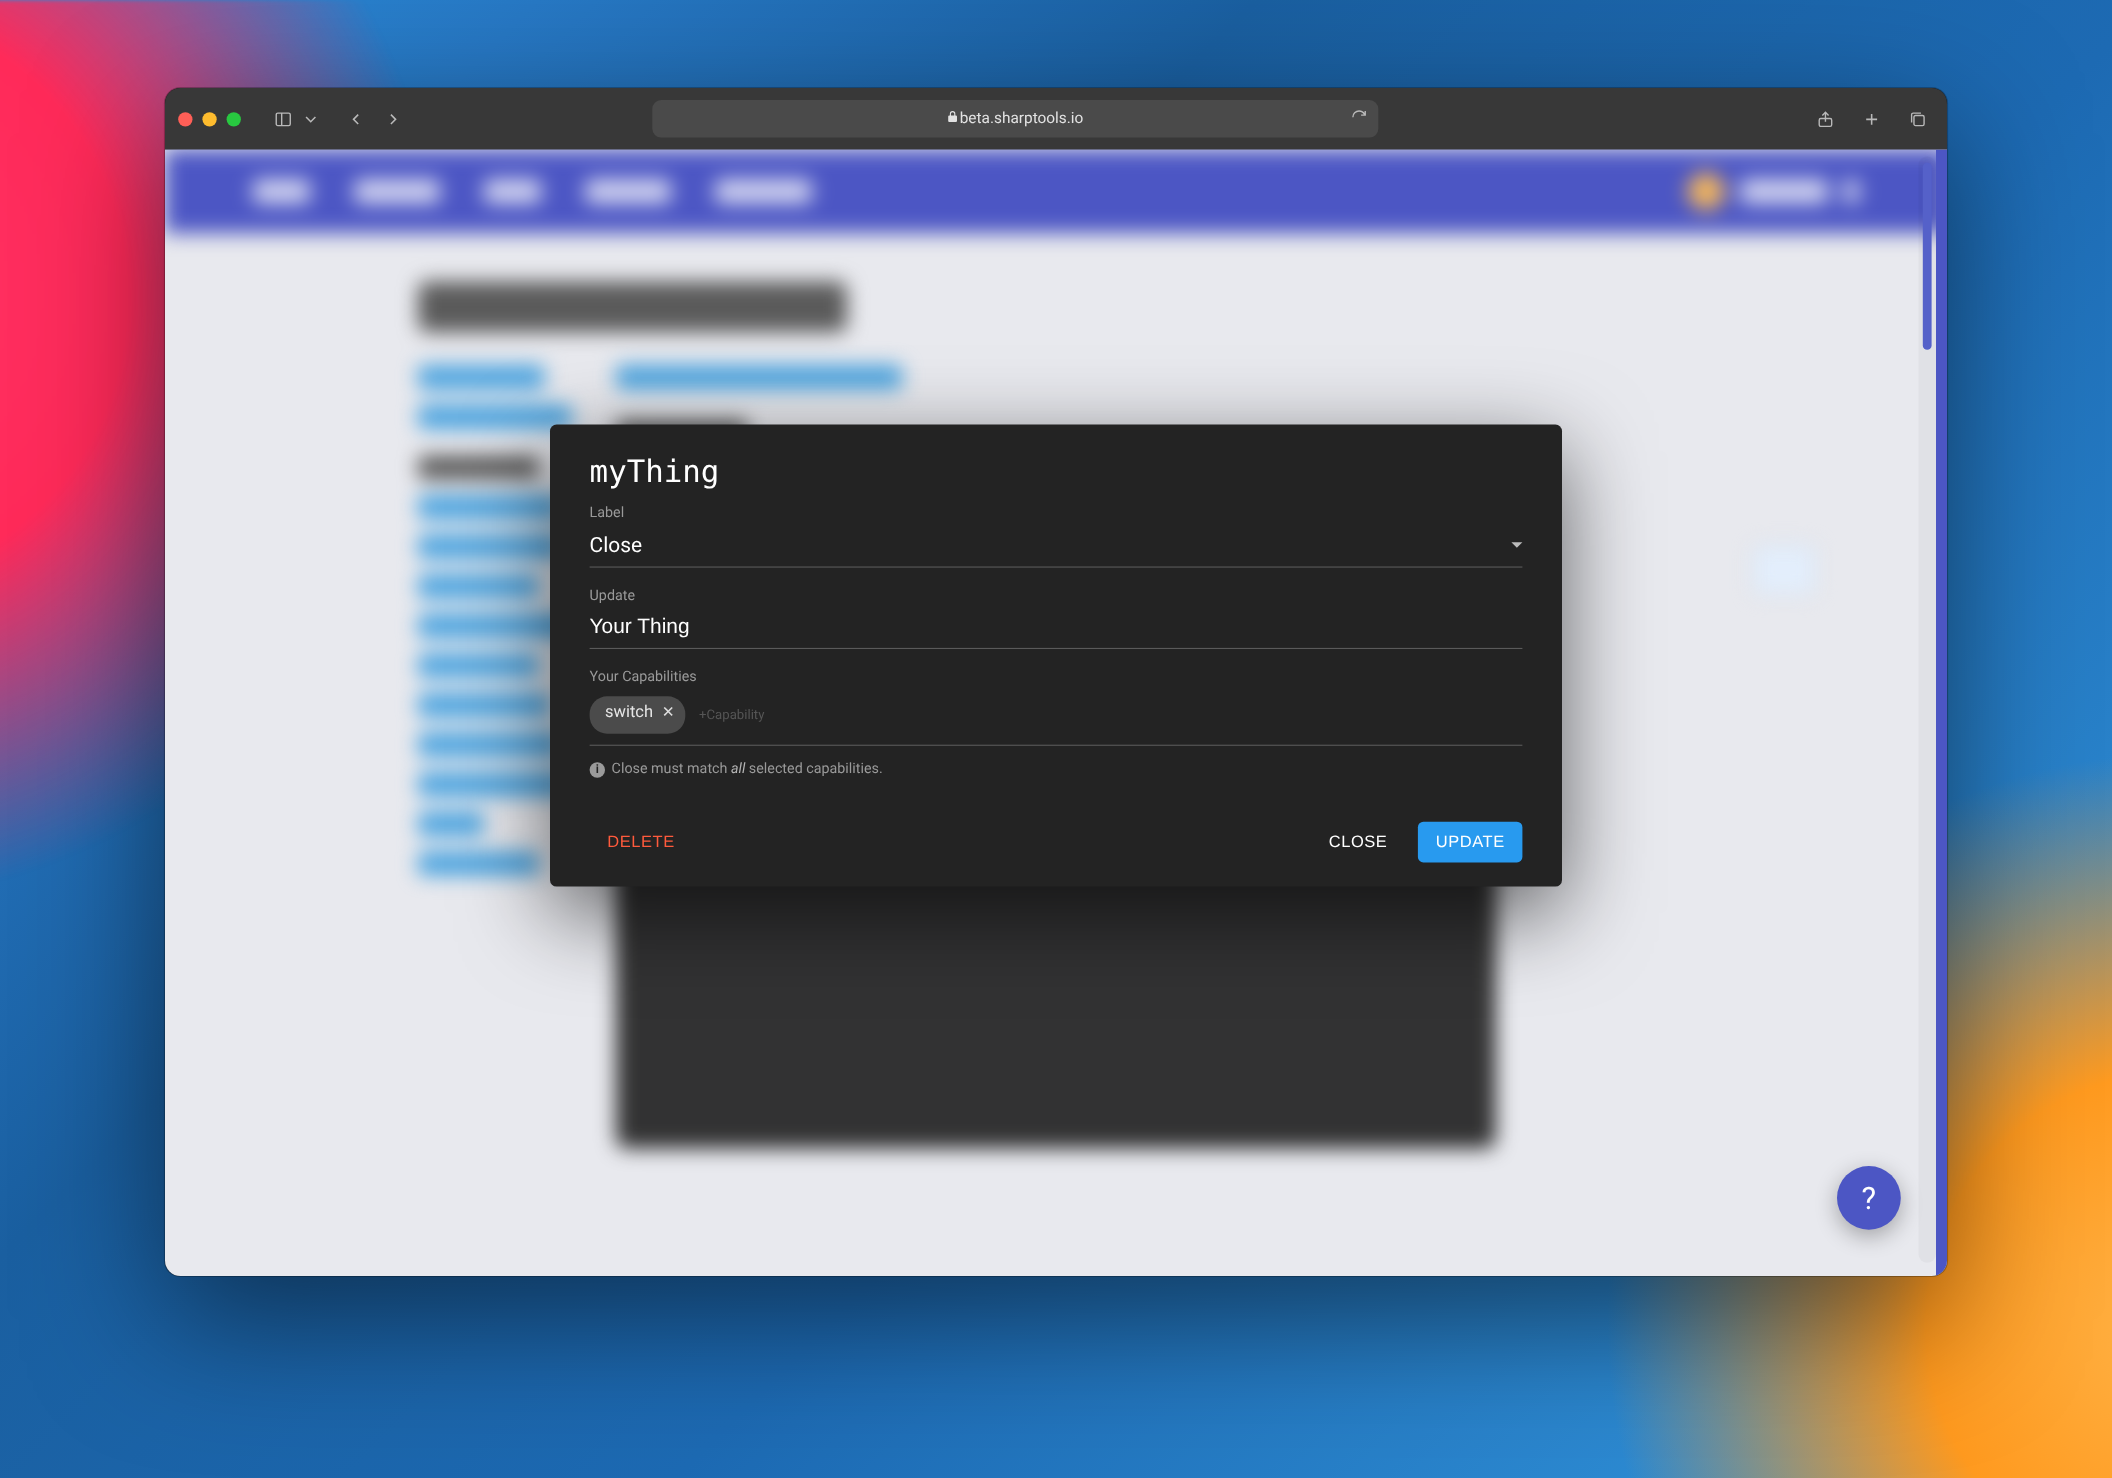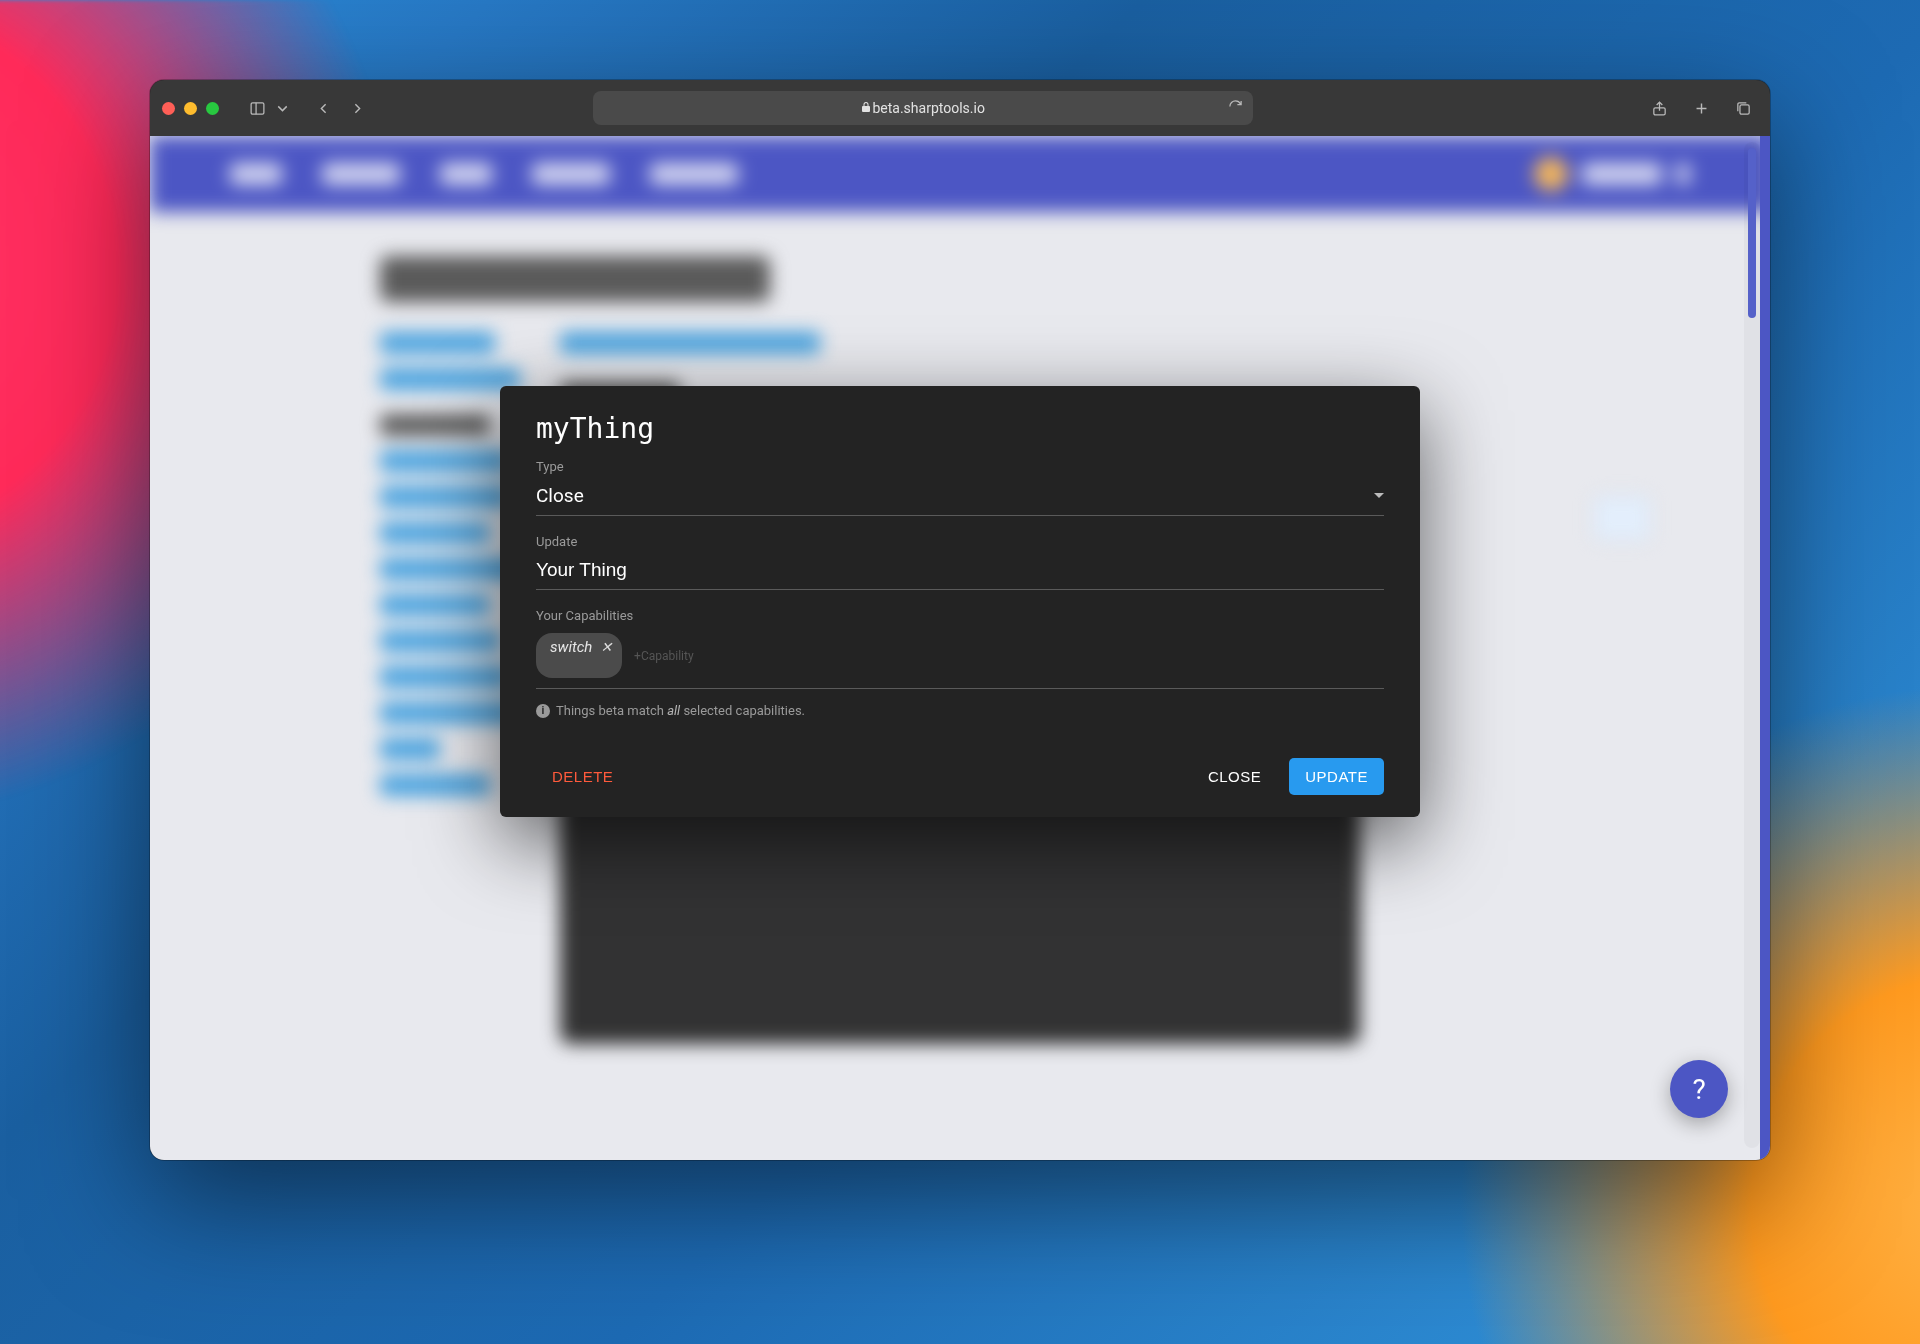--- a/index.html
+++ b/index.html
@@ -197,26 +197,25 @@
   border:none;
   outline:none;
   color:#fff;
   font-size:19px;
   width:100%;
 }
 .chip-row { display:flex; align-items:center; gap:12px; padding: 6px 0 10px; border-bottom:1px solid #5a5a5a; }
 .chip {
   background:#4b4b4b;
   border-radius: 16px;
-  padding: 5px 10px 22px 14px;
+  padding: 5px 10px 11px 14px;
   display:flex;
   align-items:center;
   gap:8px;
   font-size:15px;
-  font-style:italic;
 }
 .chip .x { font-size:14px; color:#ddd; cursor:pointer; }
 .chip-placeholder { color:#555; font-size:12px; }
 .hint { color:#9a9a9a; font-size:13px; margin-top:14px; display:flex; align-items:center; gap:6px; }
 .hint em { font-style: italic; color:#b4b4b4; }
 .info-dot {
   width:14px; height:14px; border-radius:50%; background:#9a9a9a; color:#232323;
   font-size:11px; font-weight:600; display:inline-flex; align-items:center; justify-content:center;
 }
 .actions { display:flex; align-items:center; margin-top:40px; }
@@ -368,21 +367,21 @@
           </div>
         </div>
       </div>
     </div>
     <div class="bg-scrollbar"></div>
 
     <div class="modal">
       <div class="modal-title">myThing</div>
 
       <div class="field">
-        <div class="field-label">Type</div>
+        <div class="field-label">Label</div>
         <div class="field-input select">
           <span>Close</span>
           <span class="caret-down"></span>
         </div>
       </div>
 
       <div class="field">
         <div class="field-label">Update</div>
         <div class="field-input">
           <input value="Your Thing" style="">
@@ -396,21 +395,21 @@
             <span>switch</span>
             <span class="x">✕</span>
           </span>
           <span class="chip-placeholder">+Capability</span>
         </div>
       </div>
 
       <div class="hint">
         <span class="info-dot">i</span>
         <span>
-          <span>Things beta match</span>
+          <span>Close must match</span>
           <em>all</em>
           <span>selected capabilities.</span>
         </span>
       </div>
 
       <div class="actions">
         <button class="btn delete">Delete</button>
         <button class="btn close">Close</button>
         <button class="btn update">Update</button>
       </div>

